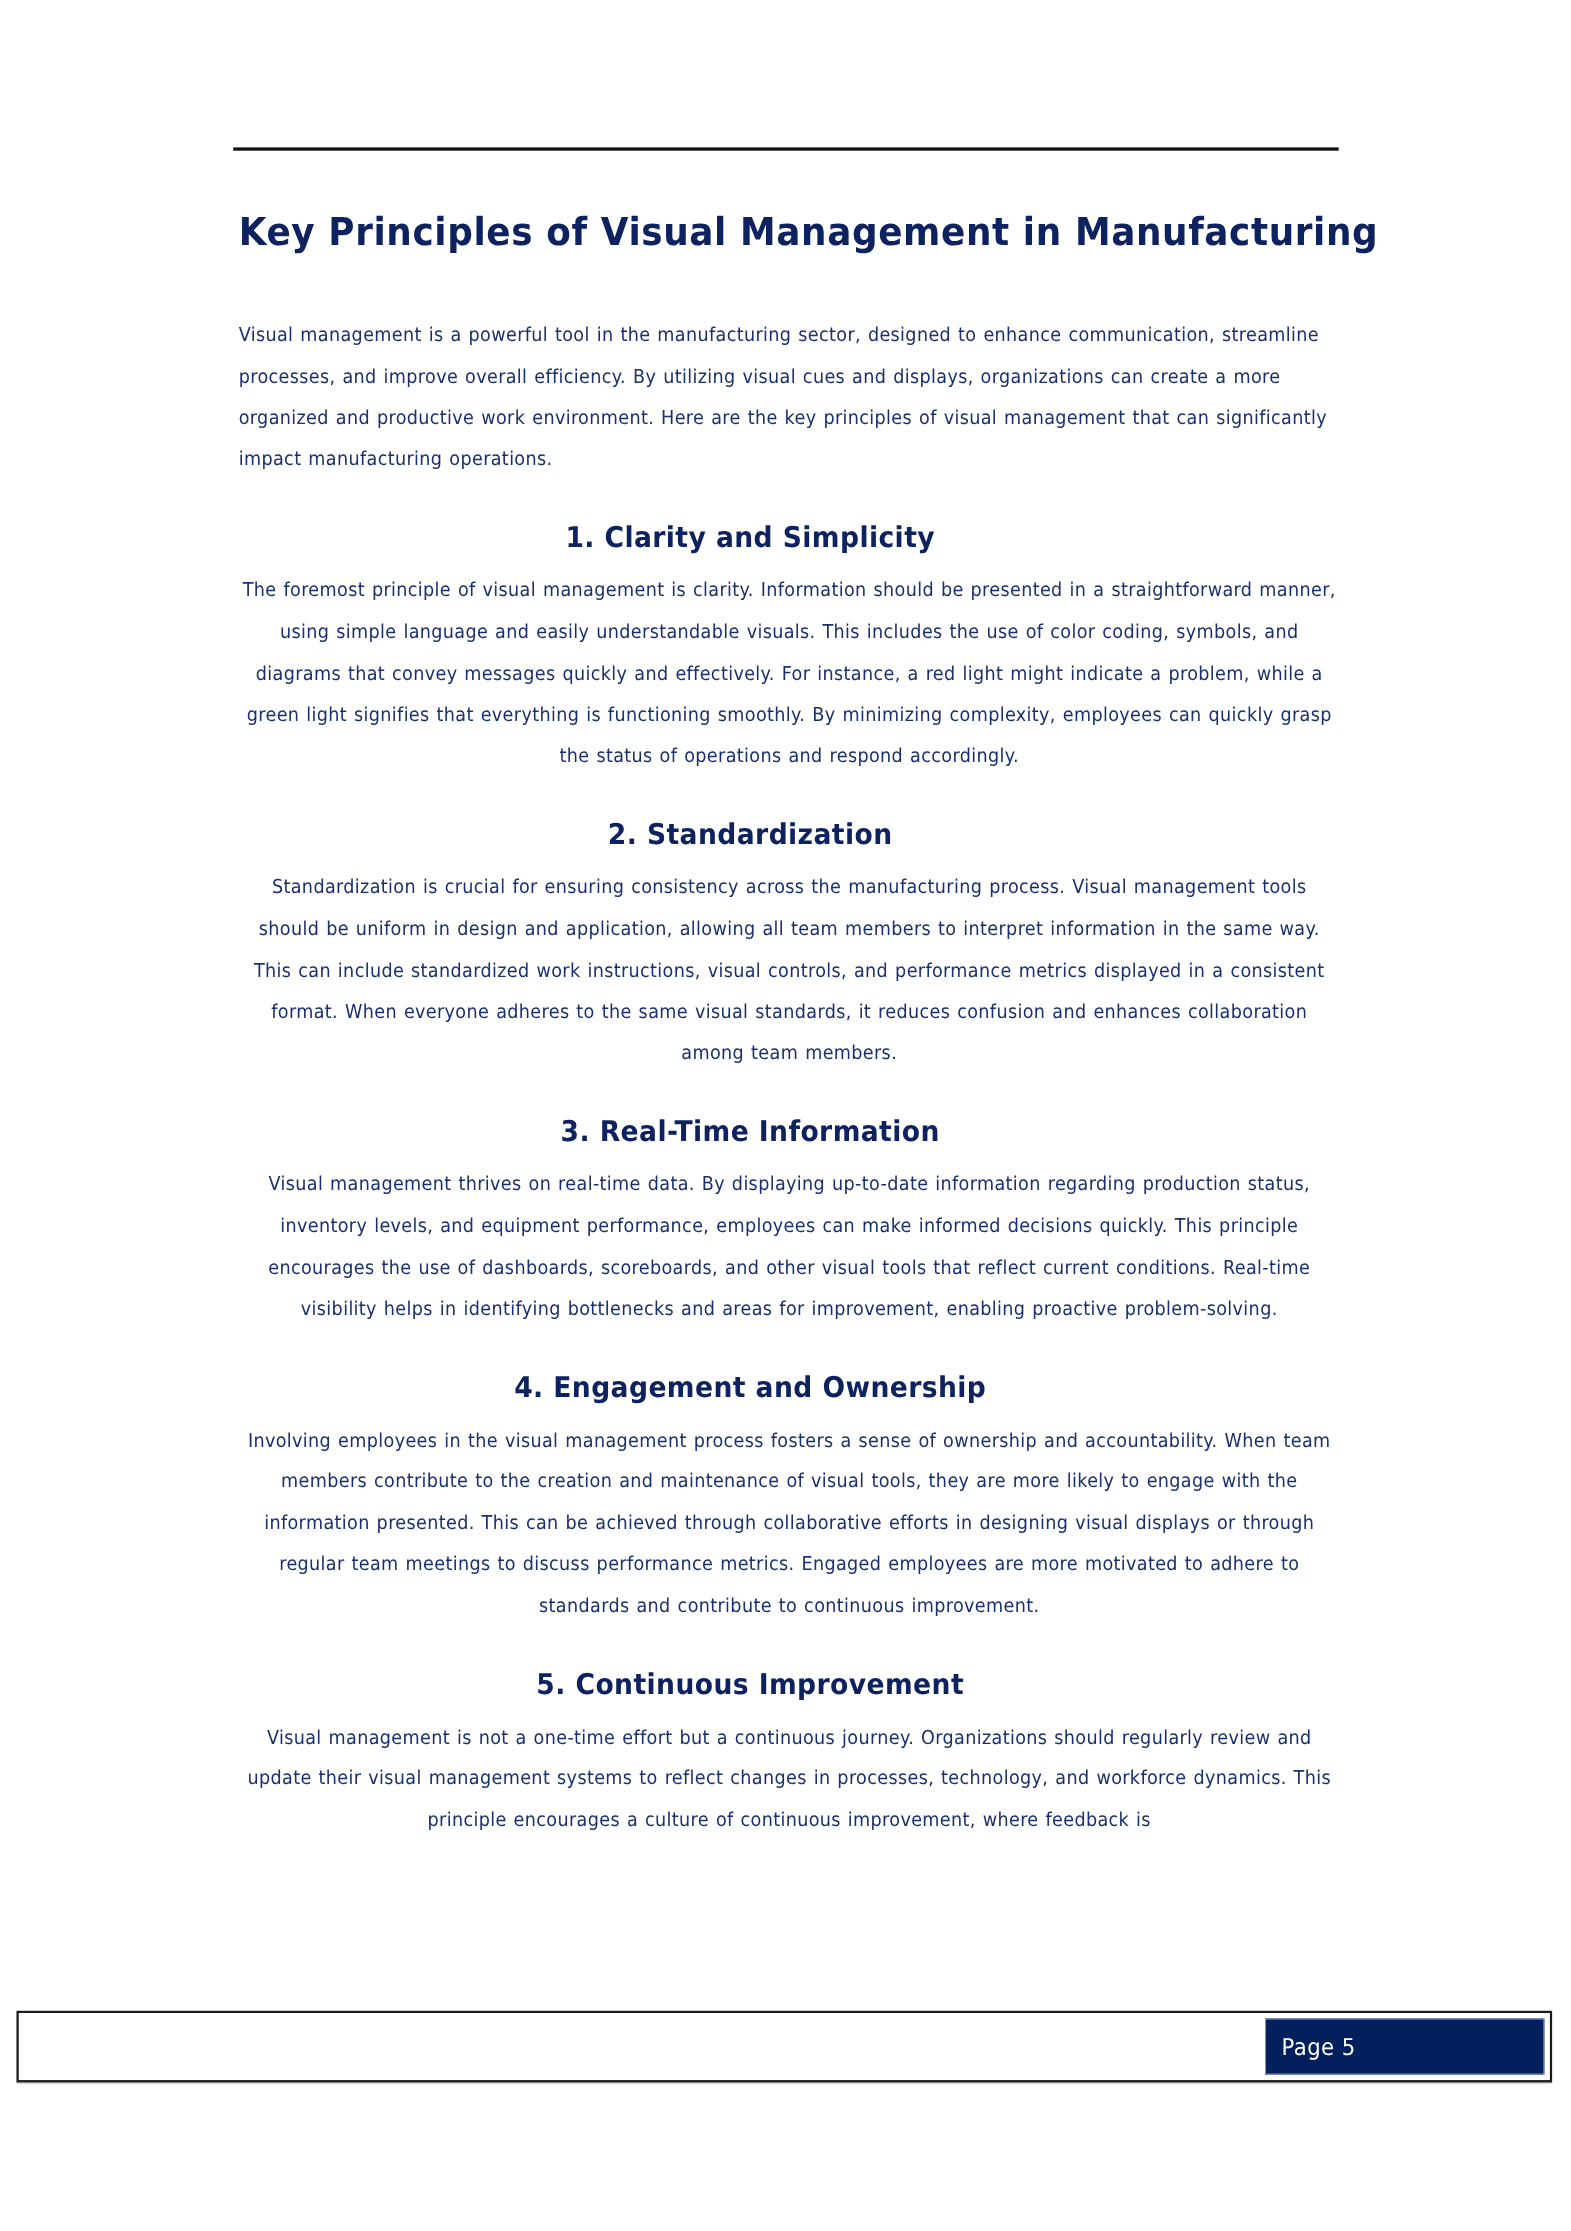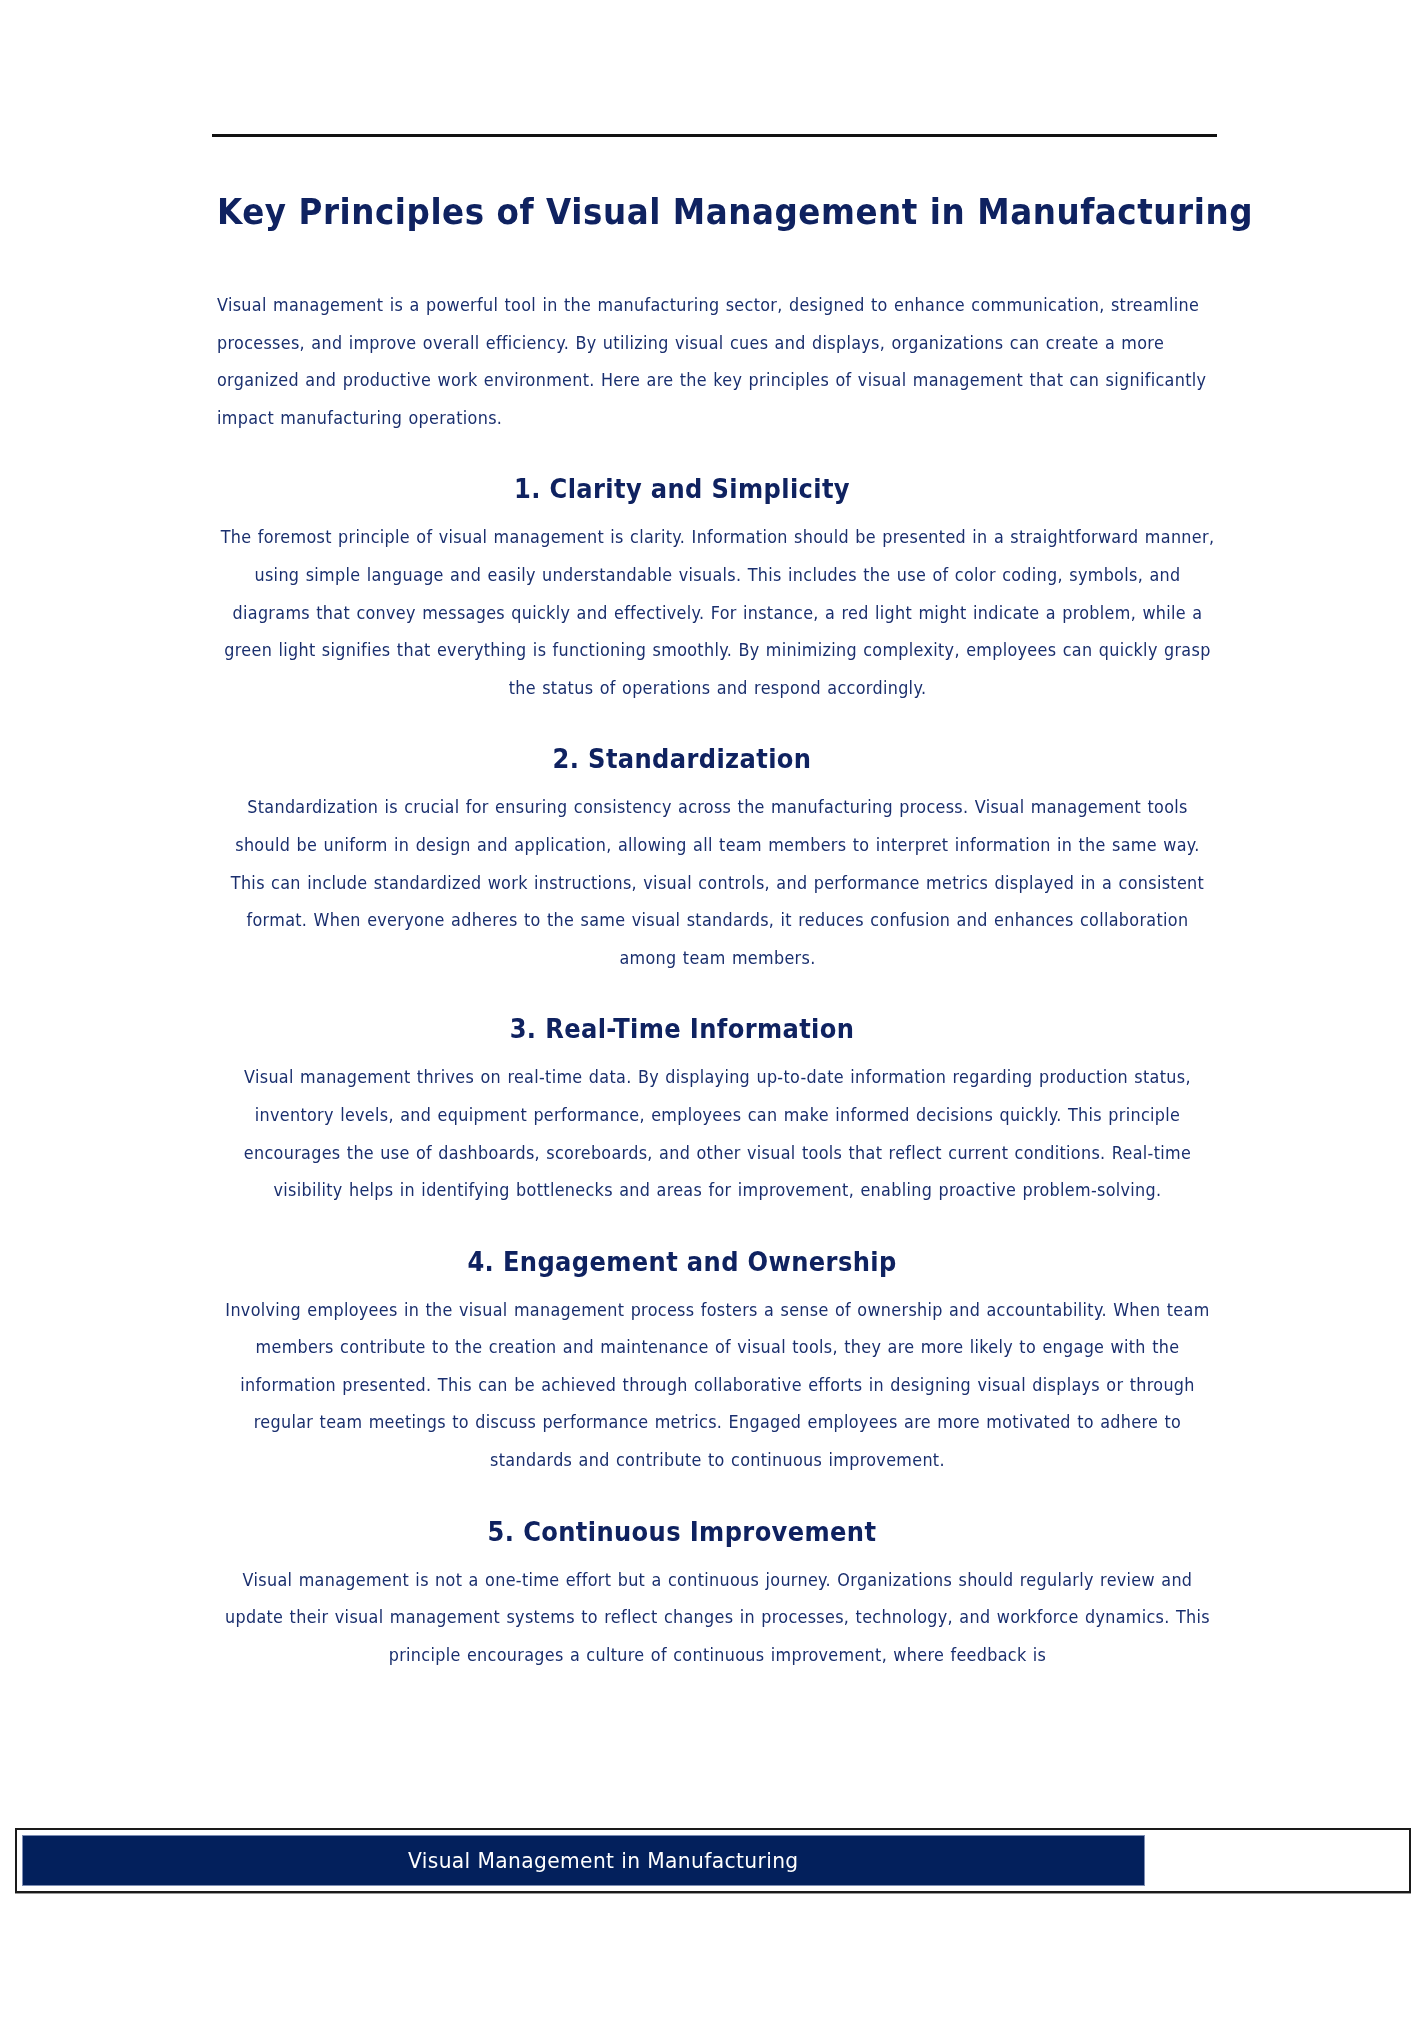--- a/index.html
+++ b/index.html
@@ -157,16 +157,16 @@
     <p class="para">Involving employees in the visual management process fosters a sense of ownership and accountability. When team members contribute to the creation and maintenance of visual tools, they are more likely to engage with the information presented. This can be achieved through collaborative efforts in designing visual displays or through regular team meetings to discuss performance metrics. Engaged employees are more motivated to adhere to standards and contribute to continuous improvement.</p>
   </div>
 
   <div class="section">
     <h2 class="section-heading">5. Continuous Improvement</h2>
     <p class="para">Visual management is not a one-time effort but a continuous journey. Organizations should regularly review and update their visual management systems to reflect changes in processes, technology, and workforce dynamics. This principle encourages a culture of continuous improvement, where feedback is</p>
   </div>
 </div>
 
 <div class="footer-frame">
-  <div class="footer-left">
-    <span class="footer-title">Visual Management in Manufacturing</span>
+  <div class="footer-right">
+    <span class="footer-page">Page 5</span>
   </div>
 </div>
 
 </body></html>

